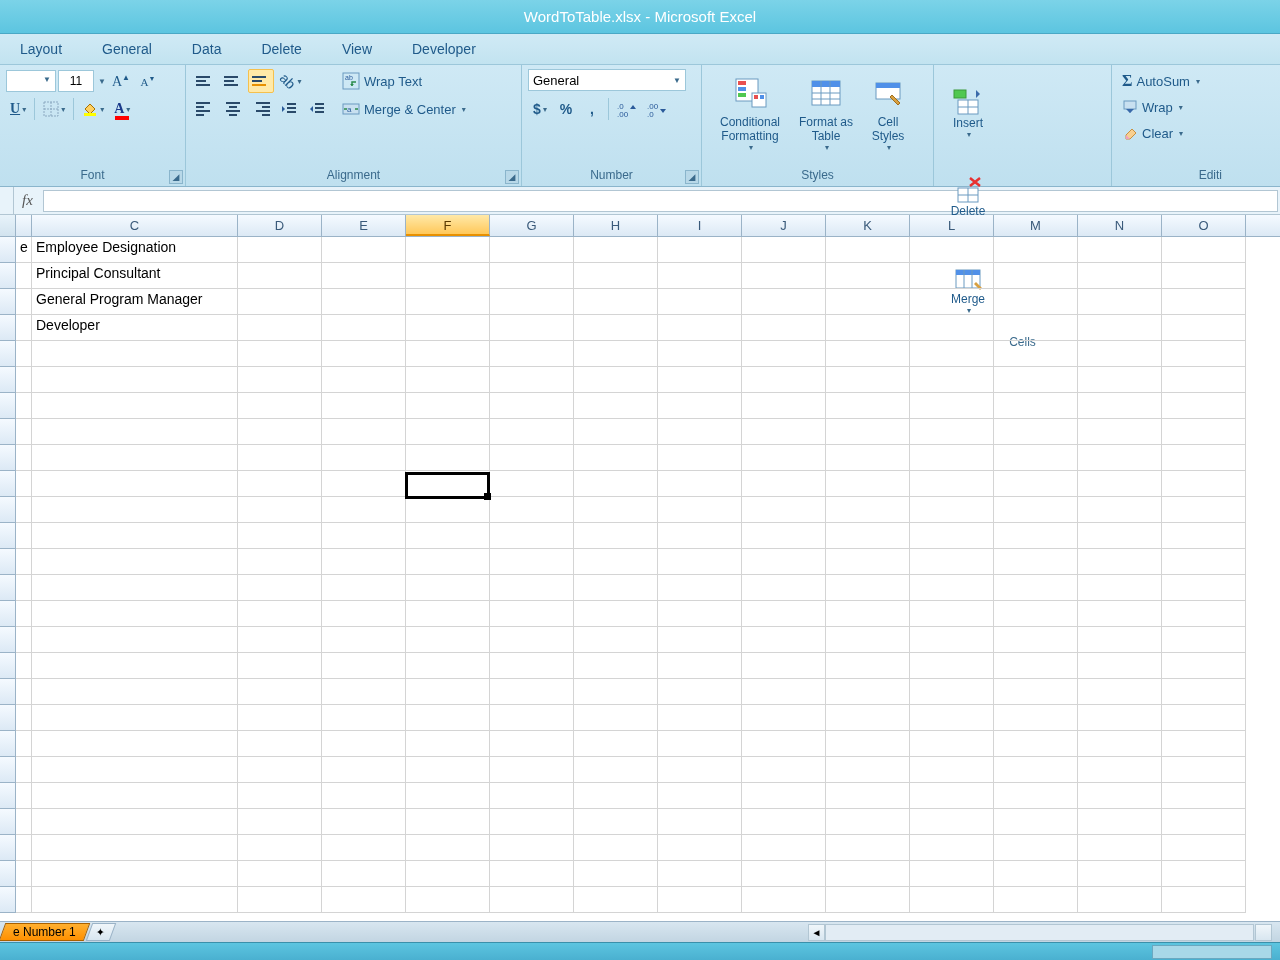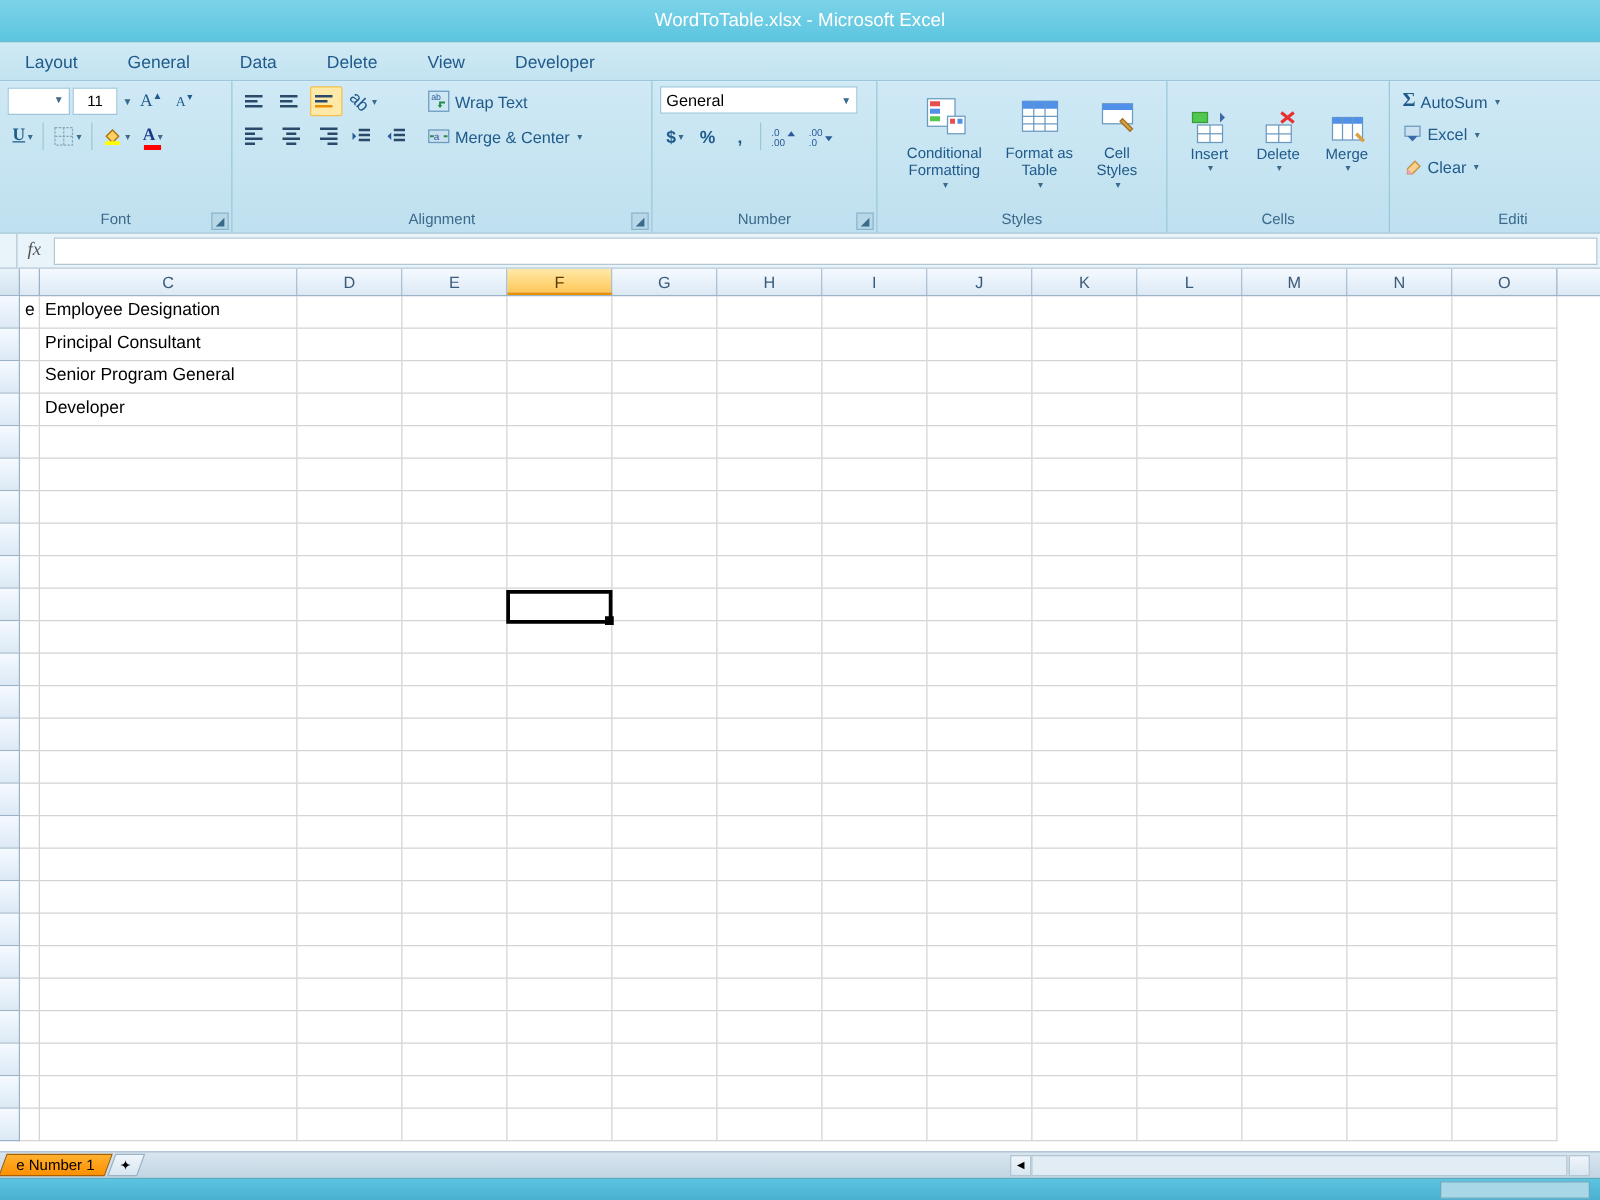--- a/index.html
+++ b/index.html
@@ -273,21 +273,21 @@
               <text x="0" y="16" font-size="8" fill="#2a5a9a">.0</text>
               <path d="M16 12 L13 8 L19 8 Z" fill="#2a5a9a"></path>
             </svg>
         </div>
       </div>
     </div>
     <div class="group-label">Number</div>
     <div class="group-dialog">◢</div>
   </div>
 
-  <div class="group" style="width: 232px; align-items: center;">
+  <div class="group" style="width: 232px;">
     <div style="display:flex;">
       <div class="big-btn" style="width:84px;">
         <svg class="icon-placeholder" viewBox="0 0 36 36">
             <rect x="4" y="4" width="22" height="22" fill="#fff" stroke="#6a9ac0"></rect>
             <rect x="6" y="6" width="8" height="4" fill="#e85050"></rect>
             <rect x="6" y="12" width="8" height="4" fill="#5090e8"></rect>
             <rect x="6" y="18" width="8" height="4" fill="#50c850"></rect>
             <rect x="20" y="18" width="14" height="14" fill="#fff" stroke="#6a9ac0"></rect>
             <rect x="22" y="20" width="4" height="4" fill="#e85050"></rect>
             <rect x="28" y="20" width="4" height="4" fill="#5090e8"></rect>
@@ -314,21 +314,21 @@
             <path d="M22 20 L30 28 L28 30 L20 22 Z" fill="#d8a040" stroke="#a07020"></path>
           </svg>
         <span>Cell Styles</span>
         <span class="dropdown-arrow">▾</span>
       </div>
     </div>
     <div class="group-label">Styles</div>
   </div>
 
   <div class="group" style="width: 178px;">
-    <div style="display:flex;">
+    <div style="display:flex;flex-direction:column;">
       <div class="med-btn">
         <svg width="32" height="28">
             <rect x="6" y="12" width="20" height="14" fill="#fff" stroke="#6a9ac0"></rect>
             <line x1="16" y1="12" x2="16" y2="26" stroke="#6a9ac0"></line>
             <line x1="6" y1="19" x2="26" y2="19" stroke="#6a9ac0"></line>
             <rect x="2" y="2" width="12" height="8" fill="#50c850" stroke="#3a9a3a"></rect>
             <path d="M20 6 L24 6 L24 2 L28 6 L24 10 L24 6" fill="#3a6aaa"></path>
           </svg>
         <span>Insert</span>
         <span class="dropdown-arrow">▾</span>
@@ -364,21 +364,21 @@
         <span style="font-family: serif; font-size: 16px; font-weight: bold;">Σ</span>
         <span>AutoSum</span>
         <span class="dropdown-arrow">▾</span>
       </div>
       <div class="text-btn">
         <svg width="16" height="16">
             <rect x="2" y="2" width="12" height="8" fill="#c8e0f0" stroke="#6a9ac0"></rect>
             <path d="M8 10 L4 14 L12 14 Z" fill="#3a6aaa" transform="rotate(180 8 12)"></path>
             <path d="M8 14 L5 10 L11 10 Z" fill="#3a6aaa"></path>
           </svg>
-        <span>Excel</span>
+        <span>Wrap</span>
         <span class="dropdown-arrow">▾</span>
       </div>
       <div class="text-btn">
         <svg width="16" height="16">
             <path d="M4 10 L10 4 L14 8 L8 14 L4 14 Z" fill="#f8d090" stroke="#c89040"></path>
             <path d="M4 10 L8 14 L4 14 Z" fill="#f0a0c0"></path>
           </svg>
         <span>Clear</span>
         <span class="dropdown-arrow">▾</span>
       </div>
@@ -443,21 +443,21 @@
         <div class="cell" style="width: 84px;"></div>
         <div class="cell" style="width: 84px;"></div>
         <div class="cell" style="width: 84px;"></div>
         <div class="cell" style="width: 84px;"></div>
         <div class="cell" style="width: 84px;"></div>
         <div class="cell" style="width: 84px;"></div>
       </div>
       <div class="row">
         <div class="row-header"></div>
         <div class="cell" style="width: 16px; text-align: right;"></div>
-        <div class="cell overflow" style="width: 206px;">Senior Program General</div>
+        <div class="cell overflow" style="width: 206px;">General Program Manager</div>
         <div class="cell" style="width: 84px;"></div>
         <div class="cell" style="width: 84px;"></div>
         <div class="cell" style="width: 84px;"></div>
         <div class="cell" style="width: 84px;"></div>
         <div class="cell" style="width: 84px;"></div>
         <div class="cell" style="width: 84px;"></div>
         <div class="cell" style="width: 84px;"></div>
         <div class="cell" style="width: 84px;"></div>
         <div class="cell" style="width: 84px;"></div>
         <div class="cell" style="width: 84px;"></div>

